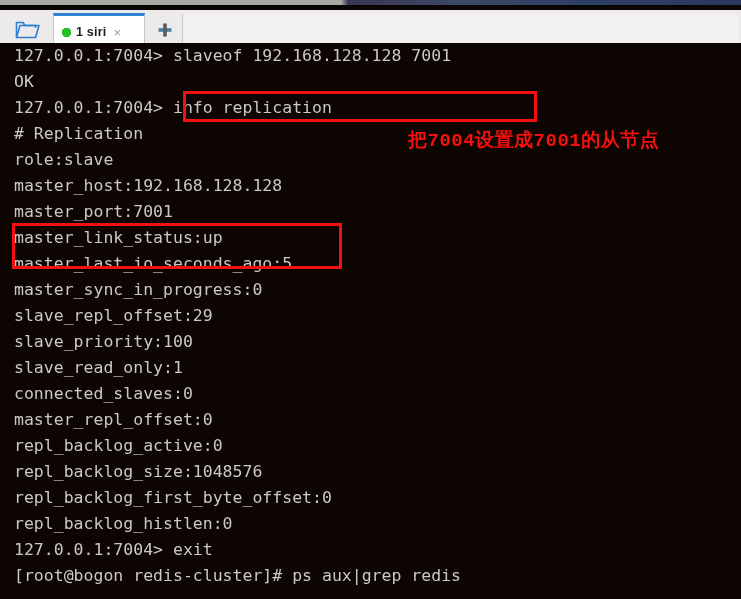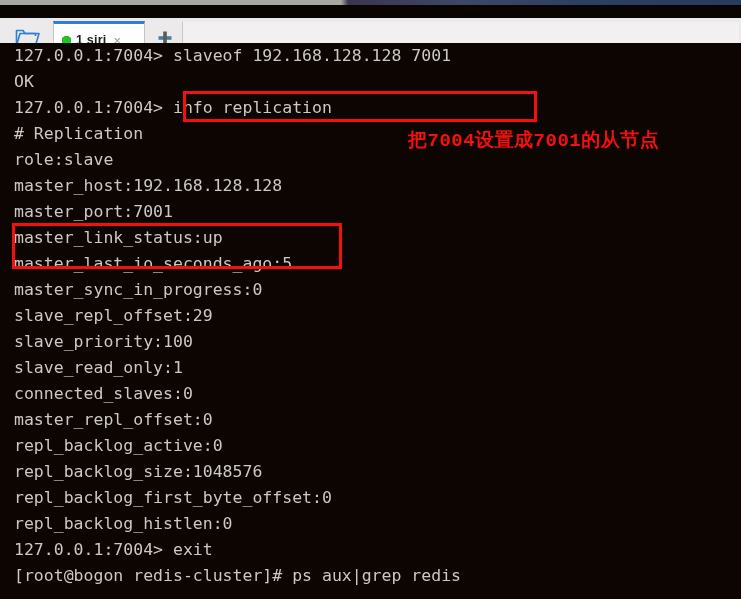--- a/index.html
+++ b/index.html
@@ -30,21 +30,21 @@
     width: 741px; height: 5px;
     background: linear-gradient(to right,
                 #a9a9a4 0%, #a9a9a4 46%,
                 #3a3550 47%, #3c4866 62%,
                 #2e3f64 78%, #2a3a5e 100%);
   }
 
   
   .tabbar {
     position: absolute;
-    left: 0; top: 18px;
+    left: 0; top: 10px;
     width: 741px; height: 38px;
     background: #eceaea;
     border-bottom: 1px solid #b4b2b2;
     box-sizing: border-box;
   }
 
   .open-folder-btn {
     position: absolute;
     left: 8px; top: 6px;
     width: 40px; height: 28px;

